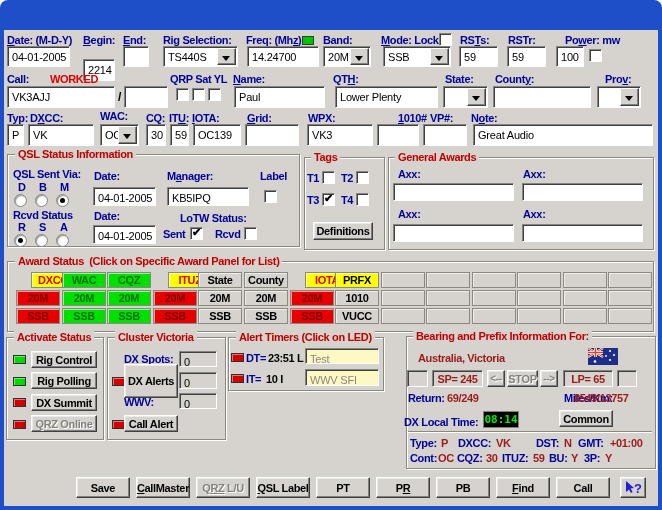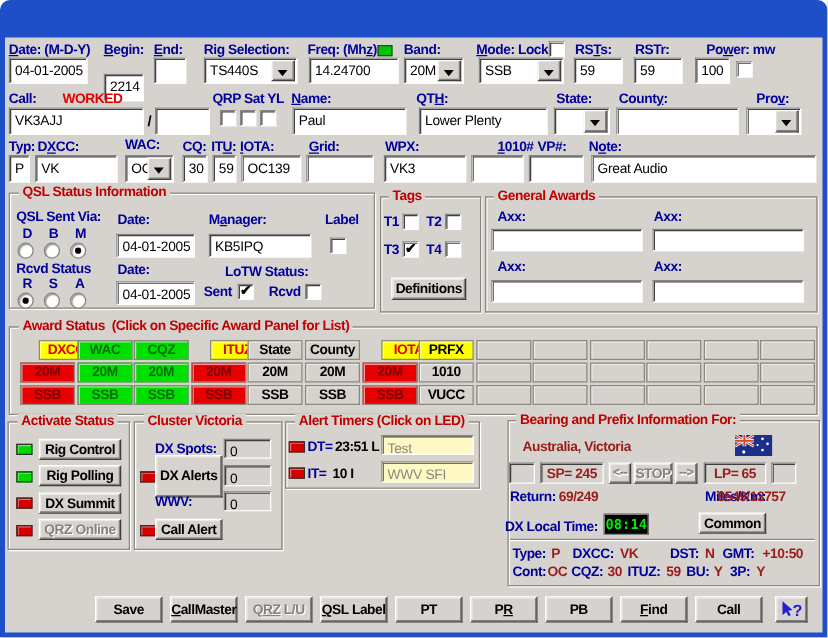--- a/index.html
+++ b/index.html
@@ -300,21 +300,21 @@
   <div class="lcd" style="left:483px;top:411px;width:36px;height:17px;">08:14</div>
   <div class="btn" style="left:559px;top:410px;width:54px;height:17px;">Common</div>
   <div class="etchline" style="left:408px;top:431px;width:244px;"></div>
   <span class="lbl" style="left:410px;top:437px;">Type:</span>
   <span class="lbl dkred" style="left:441px;top:437px;">P</span>
   <span class="lbl" style="left:458px;top:437px;">DXCC:</span>
   <span class="lbl dkred" style="left:496px;top:437px;">VK</span>
   <span class="lbl" style="left:536px;top:437px;">DST:</span>
   <span class="lbl dkred" style="left:564px;top:437px;">N</span>
   <span class="lbl" style="left:578px;top:437px;">GMT:</span>
-  <span class="lbl dkred" style="left:610px;top:437px;">+10:50</span>
+  <span class="lbl dkred" style="left:610px;top:437px;">+01:00</span>
   <span class="lbl" style="left:410px;top:452px;">Cont:</span>
   <span class="lbl dkred" style="left:438px;top:452px;">OC</span>
   <span class="lbl" style="left:457px;top:452px;">CQZ:</span>
   <span class="lbl dkred" style="left:486px;top:452px;">30</span>
   <span class="lbl" style="left:502px;top:452px;">ITUZ:</span>
   <span class="lbl dkred" style="left:533px;top:452px;">59</span>
   <span class="lbl" style="left:549px;top:452px;">BU:</span>
   <span class="lbl dkred" style="left:571px;top:452px;">Y</span>
   <span class="lbl" style="left:584px;top:452px;">3P:</span>
   <span class="lbl dkred" style="left:605px;top:452px;">Y</span>

